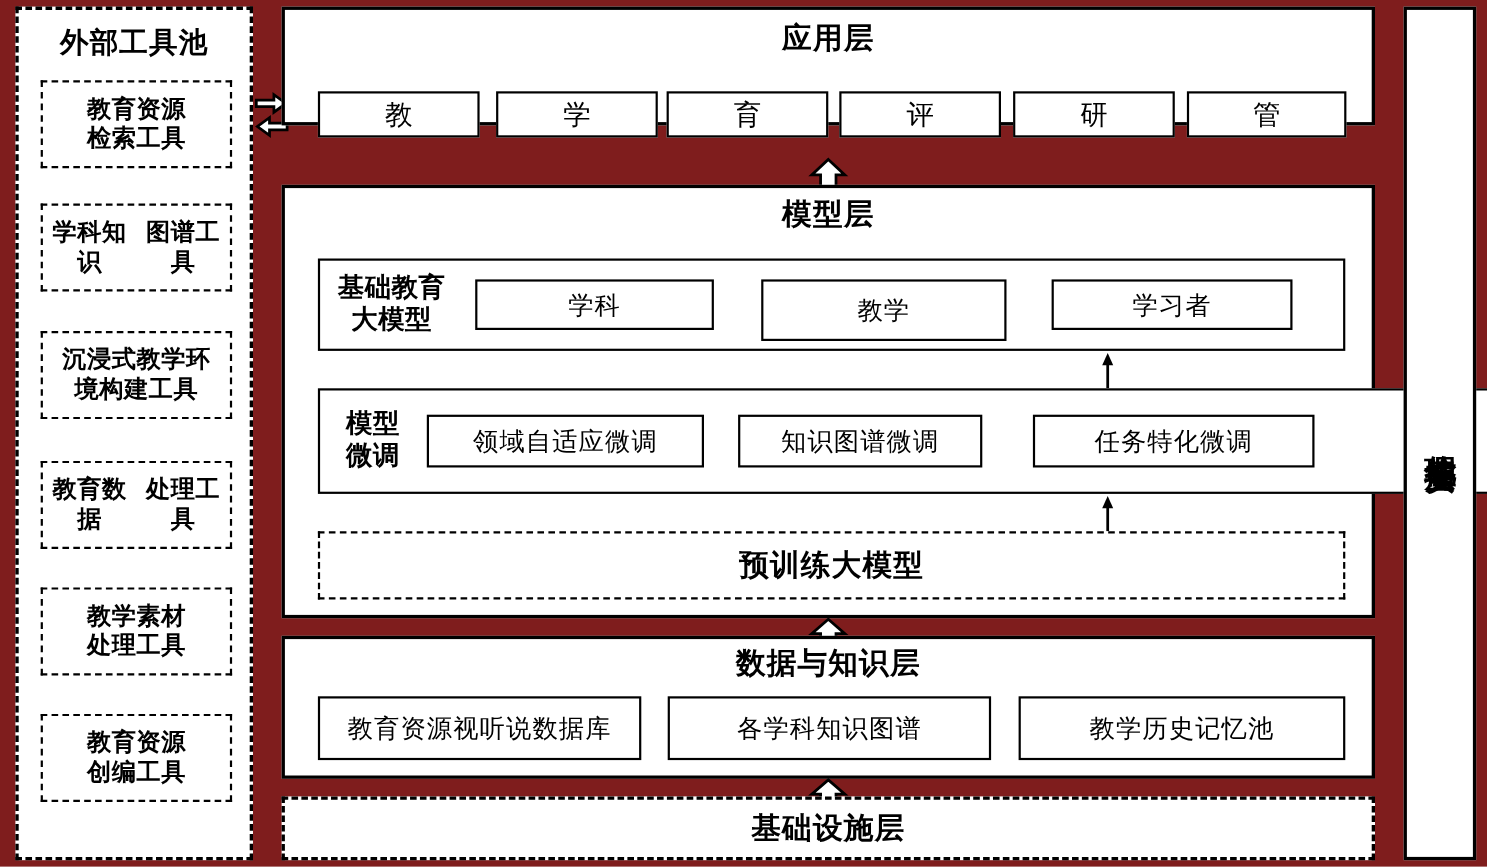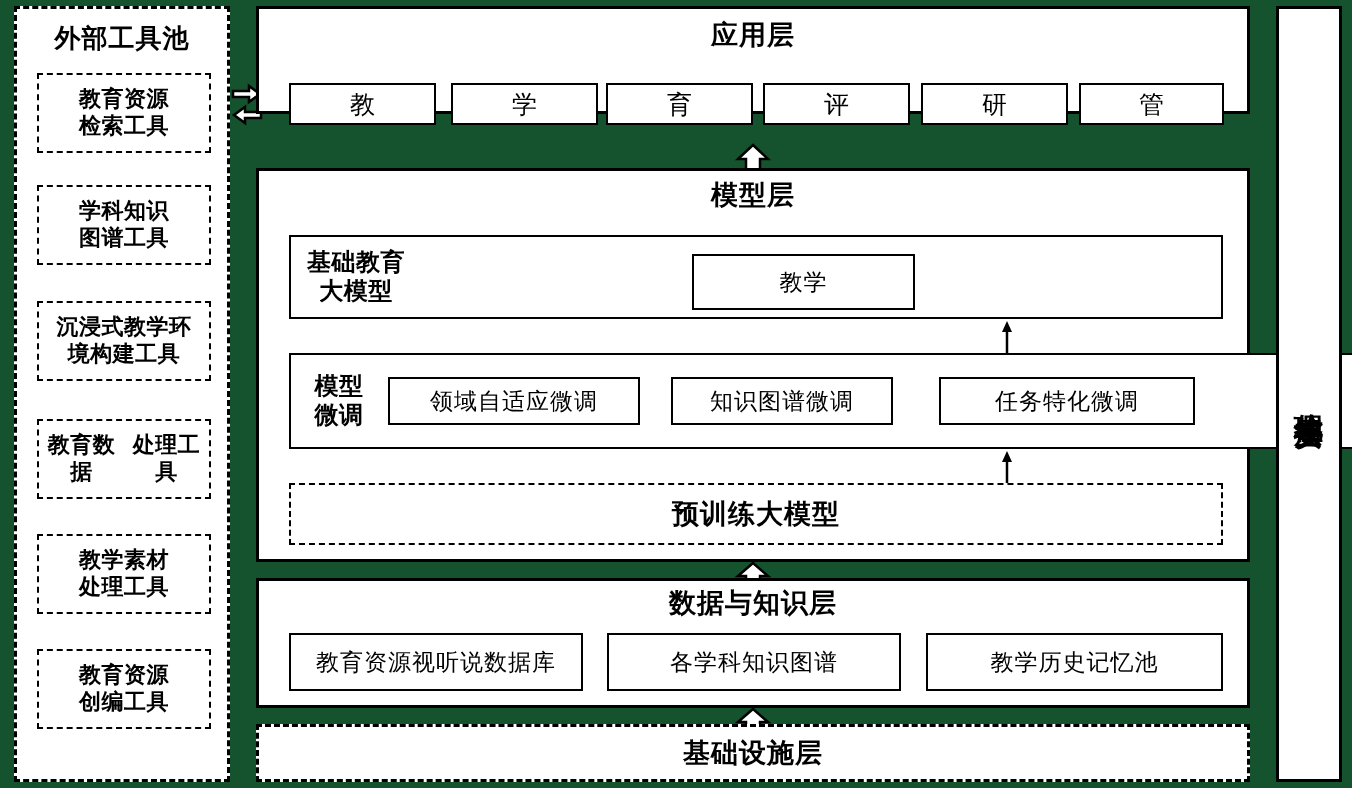--- a/index.html
+++ b/index.html
@@ -10,21 +10,21 @@
   }
   body {
     font-family: "Liberation Sans", "DejaVu Sans", sans-serif;
     color: #000000;
   }
 
   #diagram {
     position: relative;
     width: 1352px;
     height: 788px;
-    background: #14532d;
+    background: #7f1d1d;
     overflow: hidden;
   }
 
   
   .box {
     position: absolute;
     box-sizing: border-box;
     background: #ffffff;
     display: flex;
     align-items: center;
@@ -131,21 +131,21 @@
 
   <div class="box dashed" id="sidebar" style="left:14px; top:6px; width:216px; height:776px; display:block;">
 
     <div class="sans" id="sidebar-title">外部工具池</div>
 
     <div class="box dashed-2 tool-box sans" style="left:20px; top:64px; width:174px; height:80px; flex-direction:column;">
       <span>教育资源</span>
       <span>检索工具</span>
     </div>
 
-    <div class="box dashed-2 tool-box sans" style="left:20px; top:176px; width:174px; height:80px; flex-direction:column;">
+    <div class="box dashed-2 tool-box sans" style="left:20px; top:176px; width:174px; height:80px; flex-direction:row;">
       <span>学科知识</span>
       <span>图谱工具</span>
     </div>
 
     <div class="box dashed-2 tool-box sans" style="left:20px; top:292px; width:174px; height:80px; flex-direction:column;">
       <span>沉浸式教学环</span>
       <span>境构建工具</span>
     </div>
 
     <div class="box dashed-2 tool-box sans" style="left:20px; top:410px; width:174px; height:80px; ">
@@ -199,22 +199,28 @@
   </svg>
 
   <div class="box solid" style="left:256px; top:168px; width:994px; height:394px; display:block;">
     <div class="layer-title sans" style="top:10px;">模型层</div>
 
     <div class="box solid-2" style="left:30px; top:64px; width:934px; height:84px; display:block;">
       <div class="group-label sans" style="left:4px; top:0; width:122px; height:100%; flex-direction:column;">
         <span>基础教育</span>
         <span>大模型</span>
       </div>
+      <div class="box solid-2 chip serif" style="left:141px; top:17px; width:217px; height:46px;">
+        <span>学科</span>
+      </div>
       <div class="box solid-2 chip serif" style="left:401px; top:17px; width:223px; height:56px;">
         <span>教学</span>
+      </div>
+      <div class="box solid-2 chip serif" style="left:665px; top:17px; width:219px; height:46px;">
+        <span>学习者</span>
       </div>
     </div>
 
     <svg class="arrow-svg" style="left:737px; top:150px;" width="22" height="32" viewBox="0 0 22 32">
       <line class="ar-line" x1="11" y1="32" x2="11" y2="7"></line>
       <polygon class="ar-head" points="11,0 16,11 6,11"></polygon>
     </svg>
 
     <div class="box solid-2" style="left:30px; top:182px; width:1106px; height:96px; display:block;">
       <div class="group-label sans" style="left:4px; top:0; width:88px; height:100%; flex-direction:column;">

